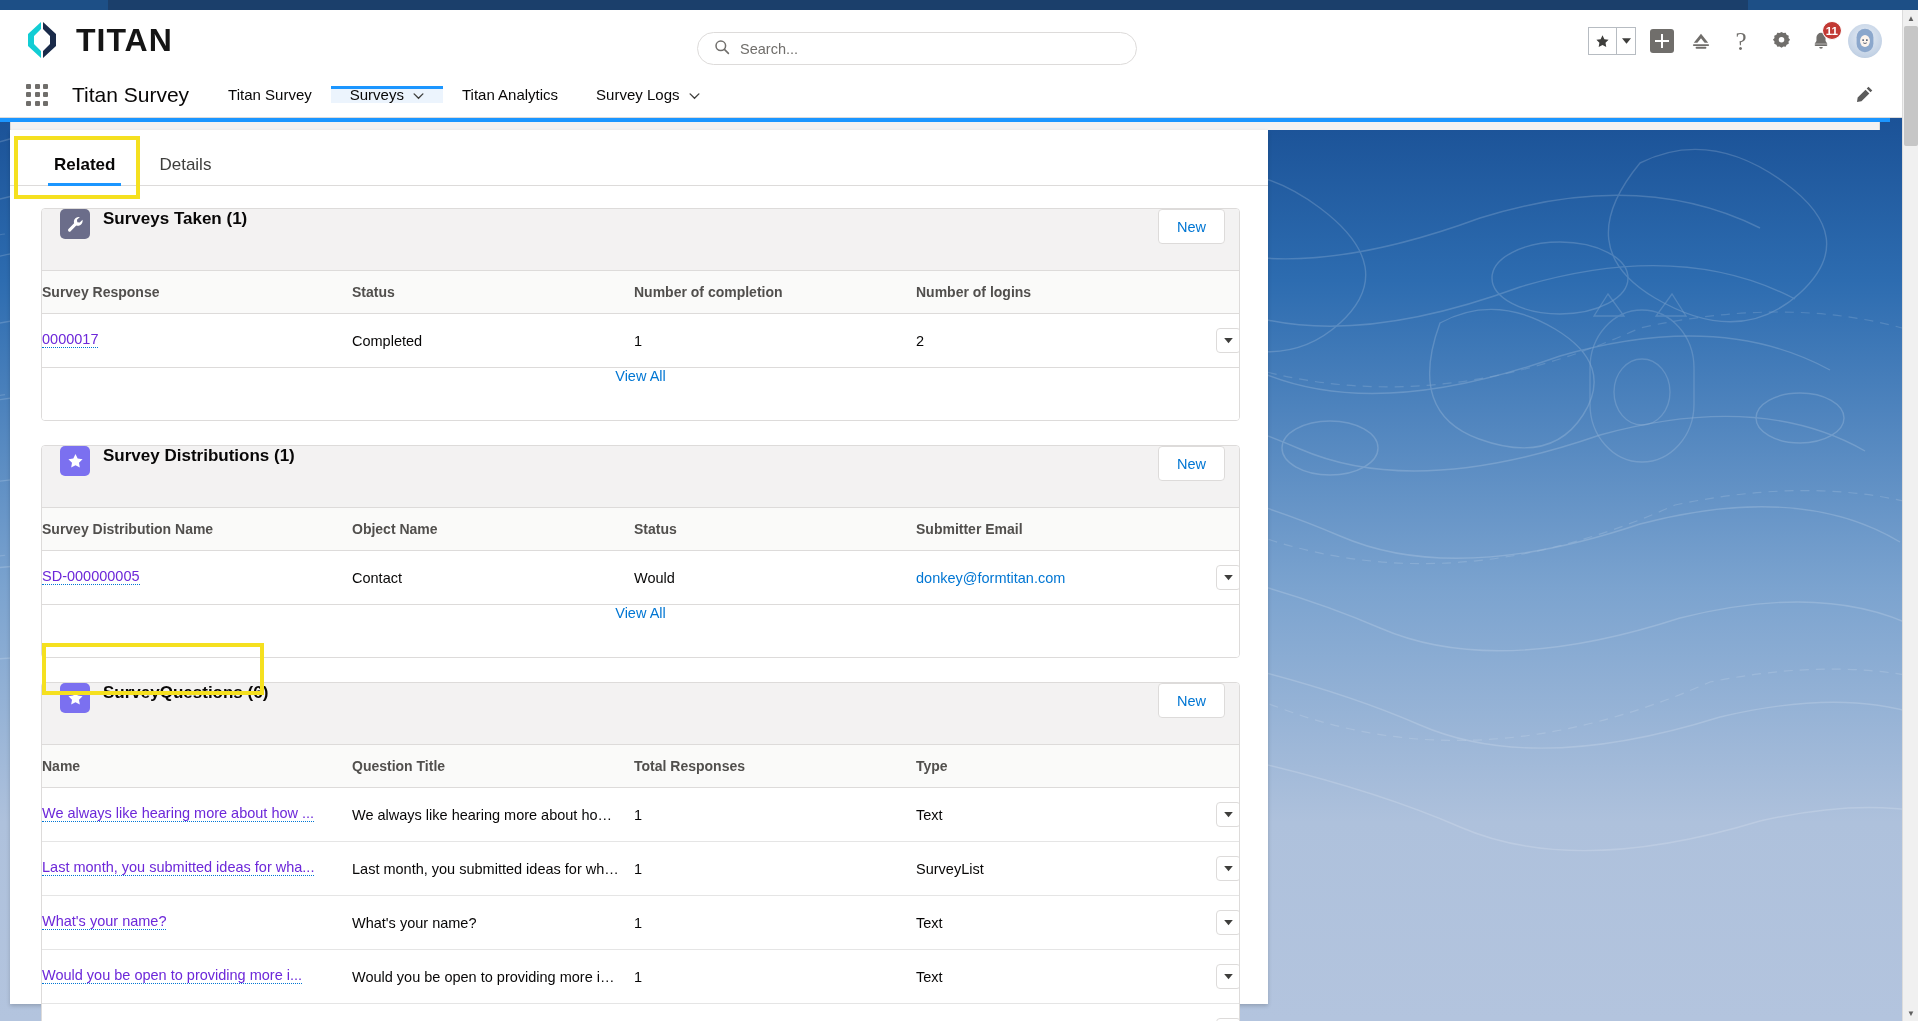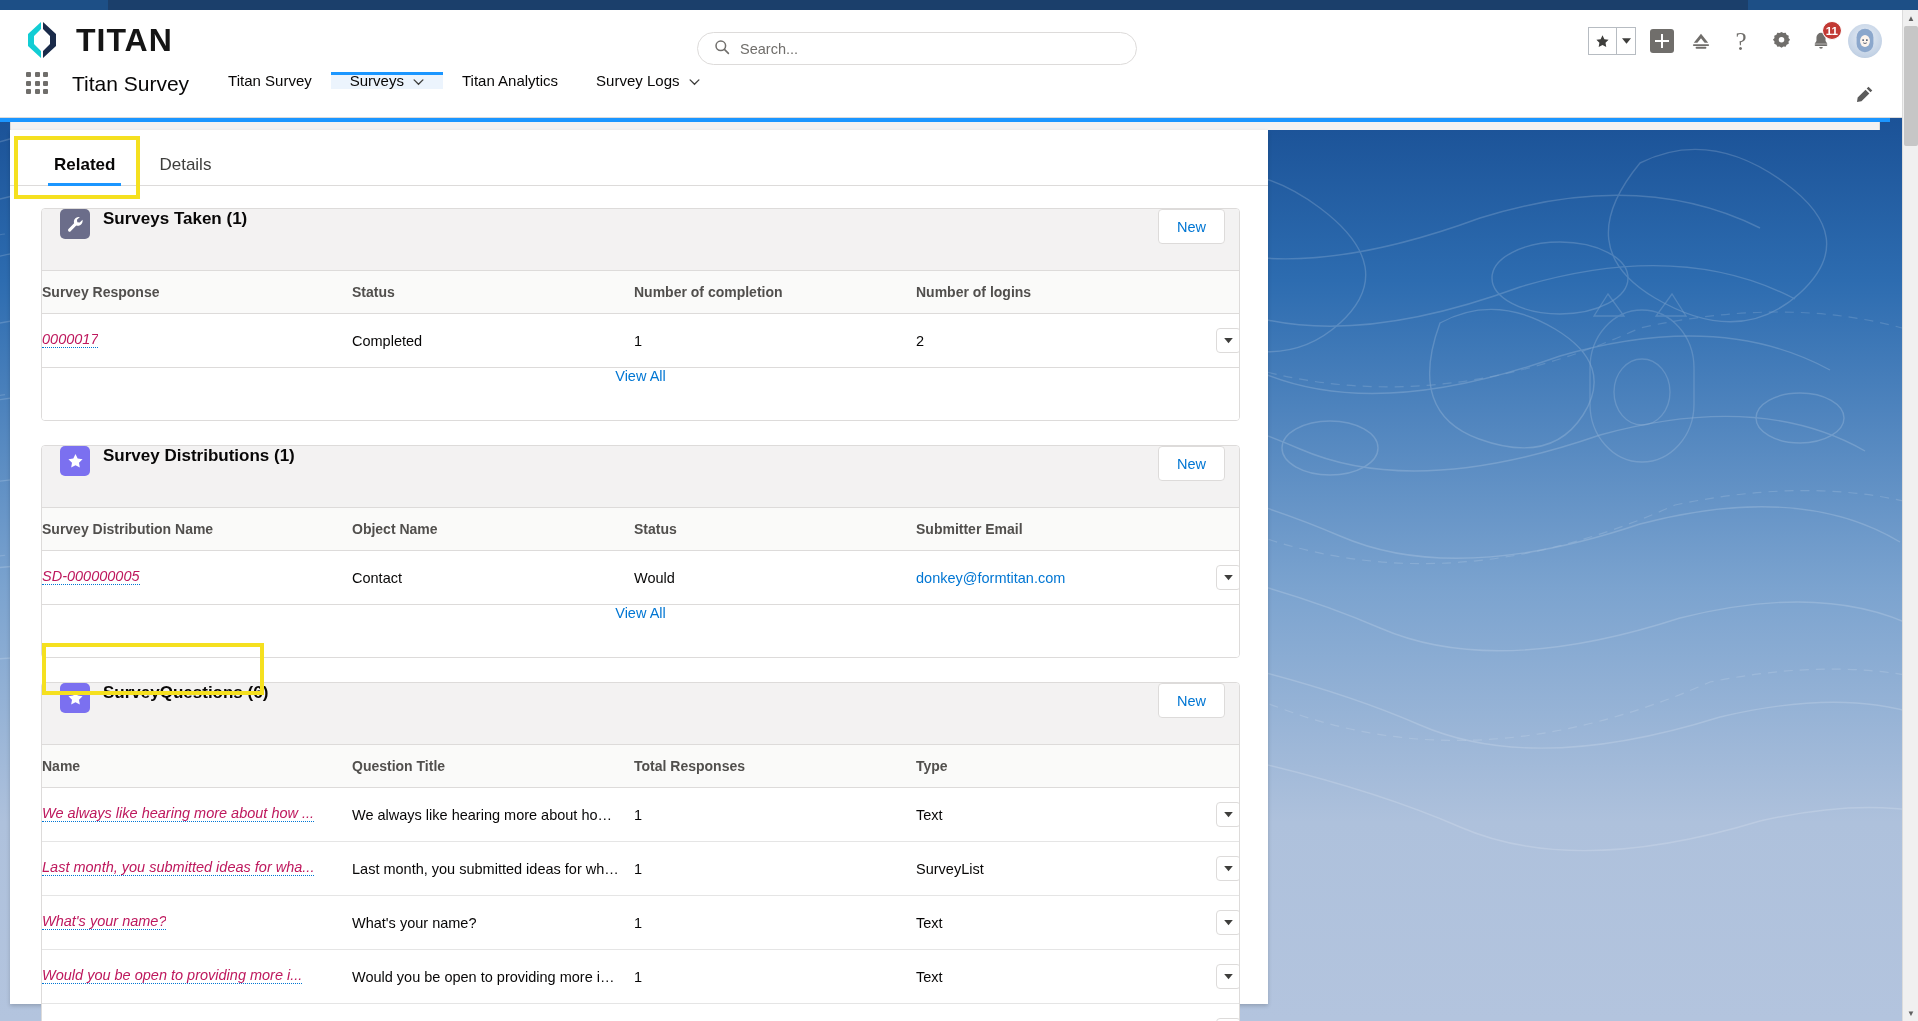--- a/index.html
+++ b/index.html
@@ -74,21 +74,21 @@
   .avatar {
     width: 34px; height: 34px; border-radius: 50%;
     background: radial-gradient(circle at 50% 40%, #e8eef6 0%, #c3d2e5 70%, #aabdd4 100%);
     display: flex; align-items: center; justify-content: center; overflow: hidden;
   }
 
   
   .app-nav {
     position: absolute; top: 72px; left: 0; width: 1918px; height: 46px;
     background: #fff; border-bottom: 1px solid #dddbda;
-    display: flex; align-items: flex-start;
+    display: flex; align-items: center;
   }
   .waffle {
     width: 38px; display: flex; align-items: center; justify-content: center;
     margin-left: 18px; cursor: pointer;
   }
   .waffle-grid { display: grid; grid-template-columns: repeat(3, 5px); gap: 3.5px; }
   .waffle-grid i { width: 5px; height: 5px; background: #706e6b; border-radius: 1px; display: block; }
   .app-name {
     display: flex; align-items: center; font-size: 21px; color: #080707;
     padding: 0 20px 0 16px; font-weight: 400;
@@ -185,24 +185,24 @@
     padding: 13px 0 13px 0; background: #fafaf9;
     border-bottom: 1px solid #dddbda;
   }
   table.rel td {
     font-size: 14.5px; color: #080707; padding: 14px 0;
     border-bottom: 1px solid #e5e5e5; vertical-align: middle;
   }
   table.rel tbody tr:last-child td { border-bottom: 1px solid #dddbda; }
   .cell-pad { padding-left: 14px; }
   .link {
-    color: #be185d; text-decoration: none;
+    color: #6d28d9; text-decoration: none;
     border-bottom: 1px dotted #0176d3; cursor: pointer;
     display: inline-block; max-width: 100%;
-    overflow: hidden; text-overflow: ellipsis; white-space: nowrap; font-style: italic;
+    overflow: hidden; text-overflow: ellipsis; white-space: nowrap;
   }
   .truncate { display: block; overflow: hidden; text-overflow: ellipsis; white-space: nowrap; padding-right: 14px; }
   .row-caret {
     width: 25px; height: 25px; border: 1px solid #dddbda; border-radius: 4px;
     background: #fff; display: flex; align-items: center; justify-content: center;
     cursor: pointer; margin-left: auto; margin-right: 8px;
   }
   .card-footer {
     height: 52px; display: flex; align-items: flex-start; justify-content: center;
     background: #fff;

